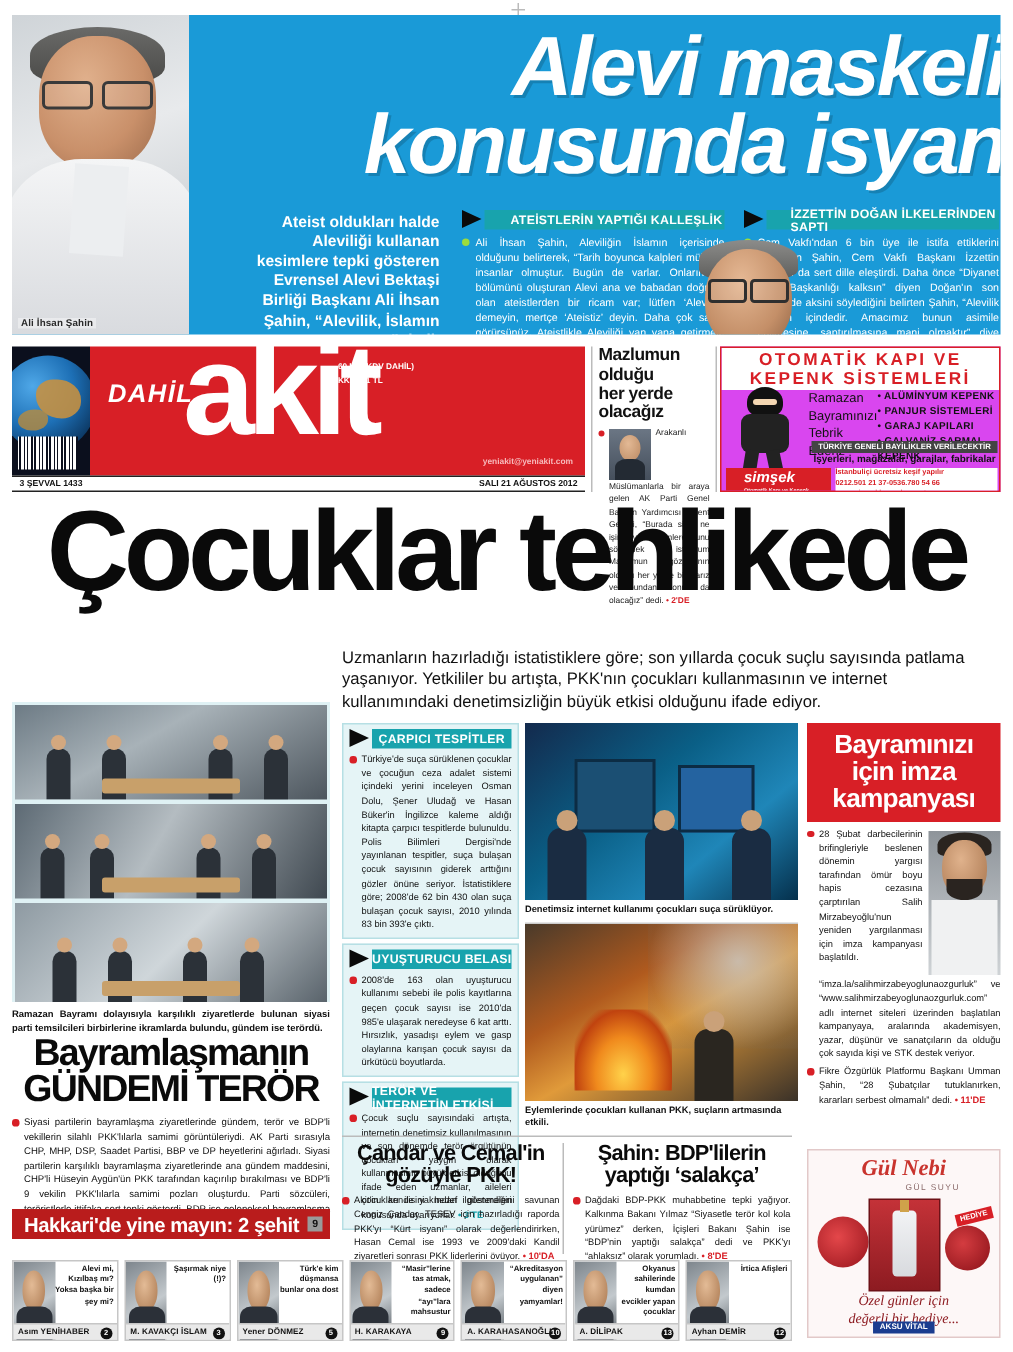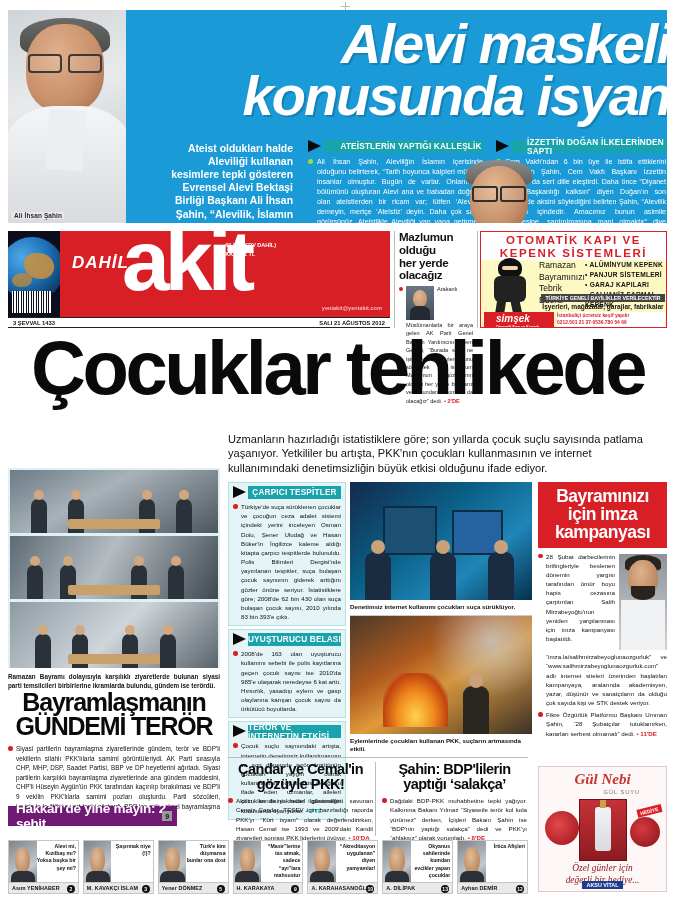--- a/index.html
+++ b/index.html
@@ -191,21 +191,21 @@
     background: radial-gradient(ellipse at 42% 34%,#e3b995,#bb8a63);
   }
   .mh-mazlum .portrait:after {
     content:""; position:absolute; left:4px; top:20px; width:20px; height:14px;
     background:#232a33; border-radius:40% 40% 0 0;
   }
   .pg-red { color:#d81f26; font-weight:bold; }
 
   .mh-ad {
     position:absolute; left:472px; top:0; width:187px; height:97px;
-    border:1px solid #d81f26; background:#fef9c3; overflow:hidden;
+    border:1px solid #d81f26; background:#d946ef; overflow:hidden;
   }
   .mh-ad .t1 {
     background:#fff; color:#d81f26; font-weight:bold; font-size:11.5px;
     letter-spacing:1.6px; text-align:center; line-height:1.12; padding-top:2px;
   }
   .mh-ad .thief {
     position:absolute; left:3px; top:26px; width:52px; height:56px;
   }
   .mh-ad .thief .h { position:absolute; left:14px; top:0; width:24px;height:20px;background:#111;border-radius:50% 50% 40% 40%; }
   .mh-ad .thief .e { position:absolute; left:18px; top:8px; width:16px;height:4px;background:#f3d6b2;border-radius:2px;}
@@ -279,22 +279,22 @@
   }
   .left-head .l1 { font-size:25px; line-height:.96; letter-spacing:-1.2px; }
   .left-head .l2 { font-size:25px; line-height:.96; letter-spacing:-1.2px; }
   .left-body {
     position:absolute; left:8px; top:744px; width:212px;
     font-size:6.4px; line-height:1.5; color:#111; text-align:justify;
     position:absolute; padding-left:8px;
   }
   .left-body .dot { position:absolute; left:0; top:2px; width:4.5px;height:4.5px;border-radius:50%;background:#d81f26; }
   .left-black-bar {
-    position:absolute; left:8px; top:806px; width:169px; height:20px;
-    background:#701a75; color:#fff; font-weight:bold; font-size:13.5px;
+    position:absolute; left:8px; top:806px; width:212px; height:20px;
+    background:#b91c1c; color:#fff; font-weight:bold; font-size:13.5px;
     display:flex; align-items:center; padding-left:8px; letter-spacing:-.3px;
   }
   .left-black-bar .sq {
     position:absolute; right:5px; top:5px; width:10px;height:10px;
     background:#9a9a9a; color:#111; font-size:7px; font-weight:bold;
     display:flex; align-items:center; justify-content:center;
   }
 
   
   .center-col {

